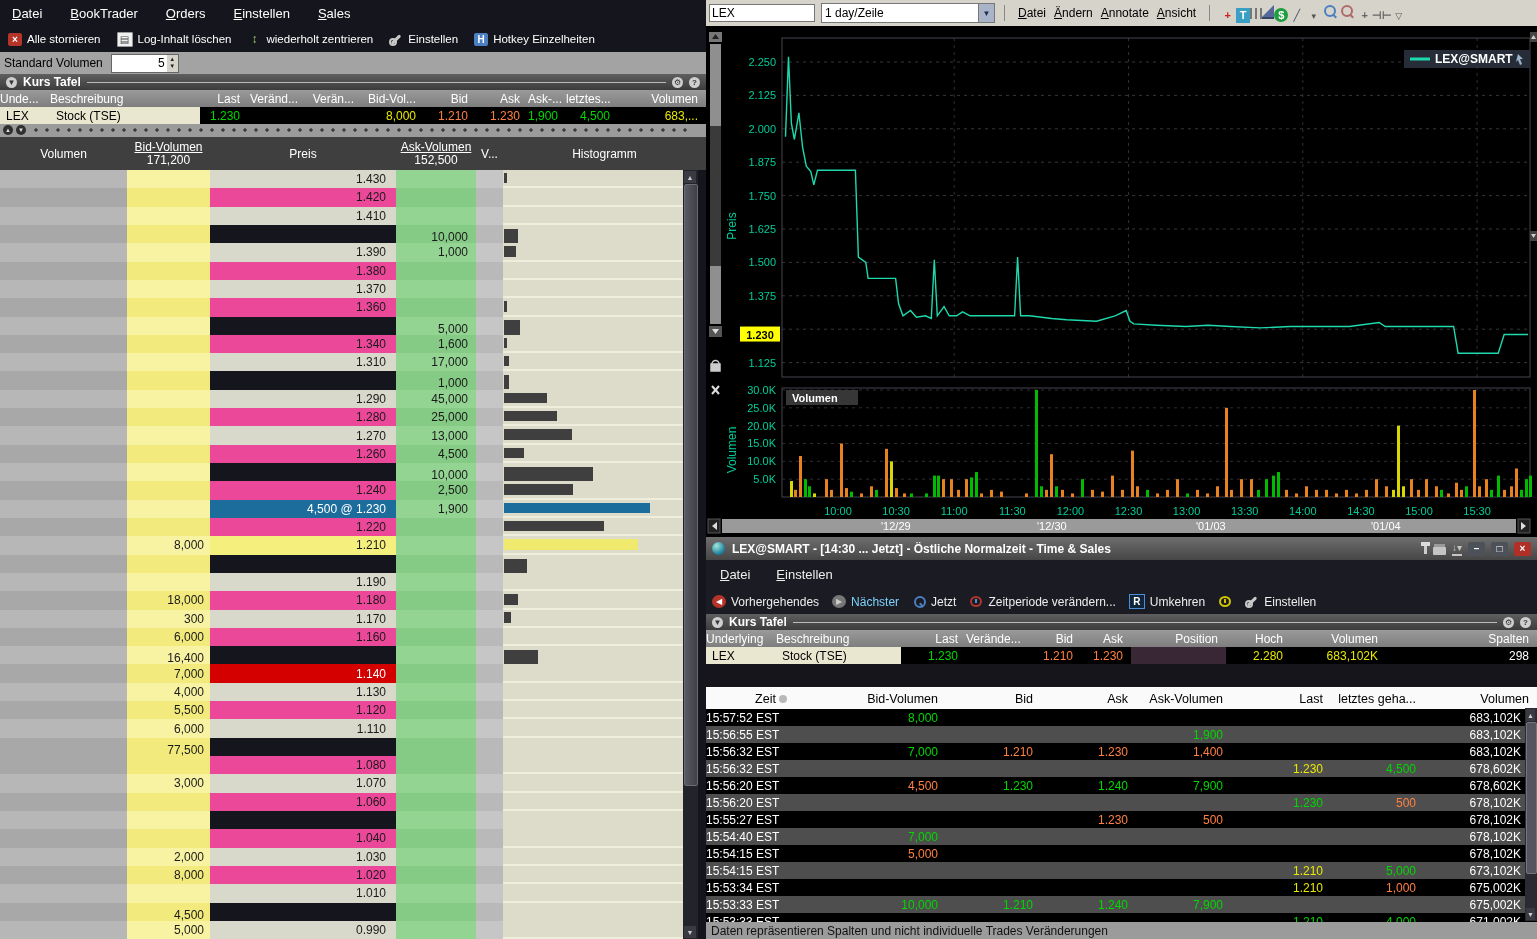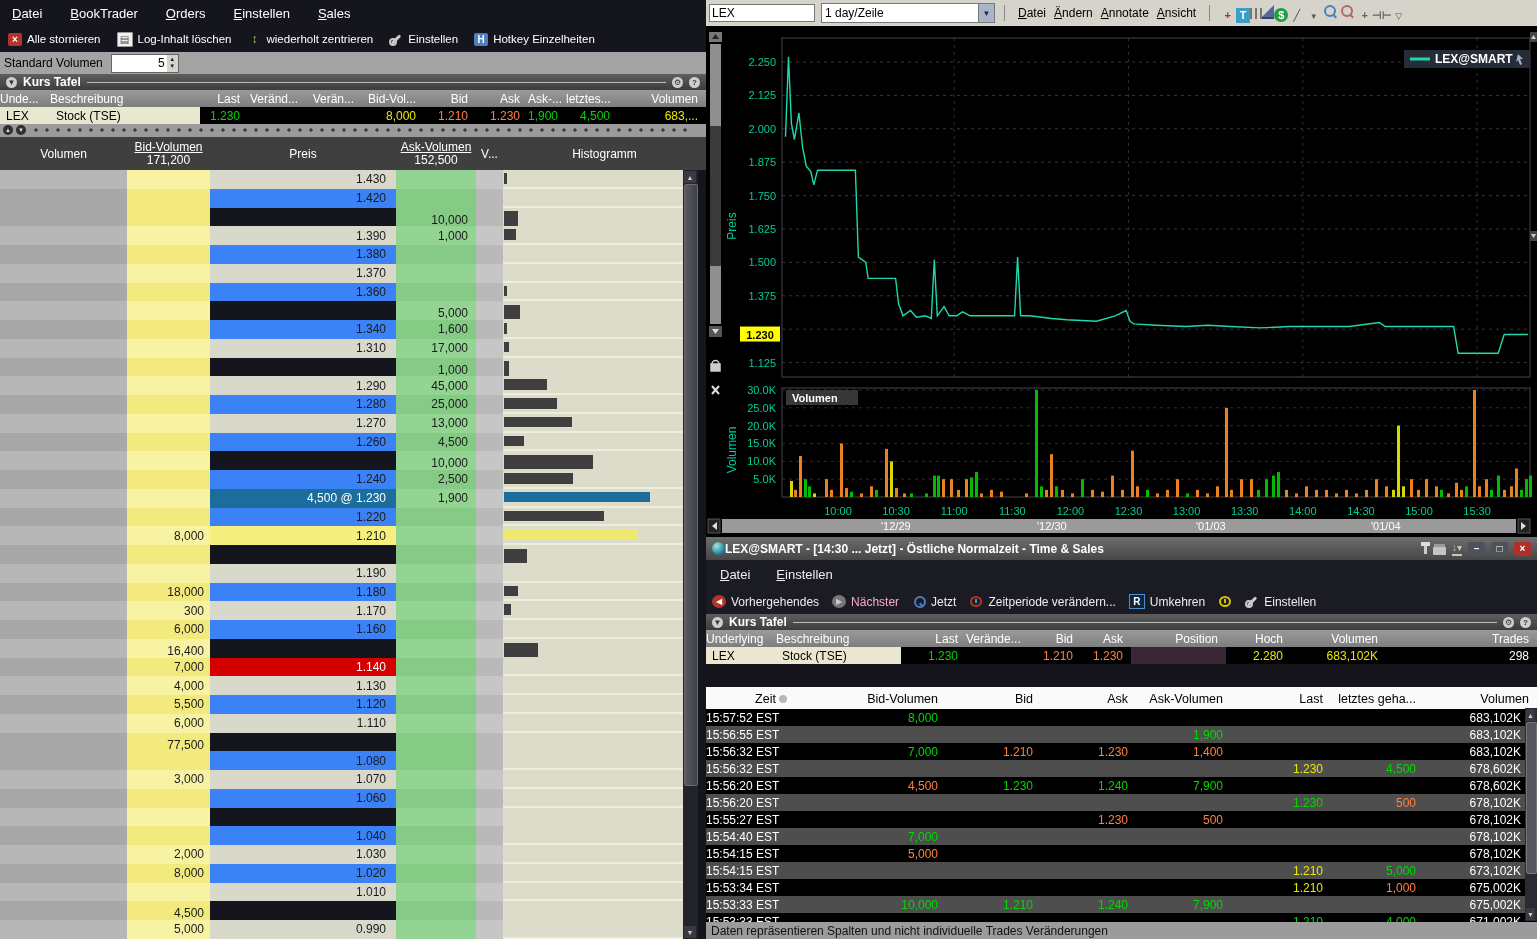--- a/index.html
+++ b/index.html
@@ -52,21 +52,21 @@
   #ladder{position:absolute;left:0;top:170px;width:683px;height:769px;display:flex;flex-direction:column;}
   .lrow{flex:1;display:grid;grid-template-columns:127px 83px 186px 80px 27px 1fr;font-size:12px;color:#1a1a1a;min-height:0;}
   .lrow>div{display:flex;align-items:center;overflow:hidden;}
   .c-vol{justify-content:flex-end;padding-right:8px;}
   .c-bid{justify-content:flex-end;padding-right:6px;}
   .c-price{justify-content:flex-end;padding-right:10px;}
   .c-ask{justify-content:flex-end;padding-right:8px;}
   .c-hist{position:relative;background:#dddccb;border-bottom:2px solid #efeedd;}
   .lrow.e .c-vol{background:#b7b7b7;}  .lrow.o .c-vol{background:#a8a8a8;}
   .lrow.e .c-bid{background:#f8f3a3;}  .lrow.o .c-bid{background:#f2ea7c;}
-  .lrow.e .c-price{background:#d9d9cb;}.lrow.o .c-price{background:#3b82f6;}
+  .lrow.e .c-price{background:#d9d9cb;}.lrow.o .c-price{background:#ec4899;}
   .lrow.e .c-ask{background:#93d493;}  .lrow.o .c-ask{background:#85ca85;}
   .lrow.e .c-v{background:#c6c6c6;}    .lrow.o .c-v{background:#b9b9b9;}
   .lrow .bold{font-weight:bold;margin-top:24px;}
   .pc-sel{background:#1c6c9c !important;color:#fff;}
   .pc-yel{background:#f5ef7d !important;}
   .pc-red{background:#d40000 !important;color:#fff;}
   .hbar{position:absolute;left:1px;top:18%;height:64%;}
   .hb-d{background:#3f3f3f;} .hb-b{background:#1c6c9c;} .hb-y{background:#efe96e;}
   #bt-scroll{position:absolute;left:683px;top:170px;width:15px;height:769px;background:#23232b;}
   #bt-scroll .thumb{position:absolute;left:1px;top:14px;width:12px;height:600px;background:linear-gradient(90deg,#5a5a64,#3f3f47);border:1px solid #6a6a74;border-radius:2px;}
@@ -89,39 +89,39 @@
   .draw-icon{color:#456;}
   .dropdown-icon,.collapse-icon{color:#555;font-size:9px;}
   .zoom-in-icon::before,.zoom-out-icon::before,.now-icon::before{content:"";width:8px;height:8px;border:2px solid #4a7fc1;border-radius:50%;position:absolute;left:2px;top:1px;}
   .zoom-in-icon::after,.zoom-out-icon::after,.now-icon::after{content:"";width:5px;height:2px;background:#4a7fc1;position:absolute;right:2px;bottom:2px;transform:rotate(45deg);}
   .zoom-out-icon::before{border-color:#b06a6a;} .zoom-out-icon::after{background:#b06a6a;}
   .crosshair-icon{color:#666;}
   .compare-icon{color:#666;}
   #chartbox{position:absolute;top:26px;left:0;width:831px;height:511px;background:#000;}
   
   #ts{position:absolute;top:537px;left:0;width:831px;height:402px;background:#1b1b23;}
-  .tstitle{height:23px;background:linear-gradient(#6e6e6e,#464646);color:#fff;font-weight:bold;font-size:12px;display:flex;align-items:center;padding:0 6px;}
+  .tstitle{height:23px;background:linear-gradient(#6e6e6e,#464646);color:#fff;font-weight:bold;font-size:12px;display:flex;align-items:center;gap:7px;padding:0 6px;}
   .globe-icon{width:13px;height:13px;border-radius:50%;background:radial-gradient(circle at 35% 30%,#9fe8d8,#1a7a9a 70%);flex:none;}
   .tsticons{margin-left:auto;display:flex;align-items:center;gap:6px;}
   .pin-icon{width:3px;height:11px;background:#ccc;position:relative;}
   .pin-icon::before{content:"";position:absolute;top:-1px;left:-3px;width:9px;height:4px;background:#ddd;}
   .printer-icon{width:13px;height:8px;background:#c4c4c4;border-radius:1px;box-shadow:0 -4px 0 -1px #9a9a9a;position:relative;top:2px;}
   .export-icon{color:#c4c4c4;border-bottom:2px solid #c4c4c4;font-size:10px;height:12px;}
   .wbtn{width:17px;height:14px;display:inline-flex;align-items:center;justify-content:center;color:#fff;font-size:10px;background:#4c515a;border-radius:2px;}
   .close-icon{background:#b03028;}
   .tsmenu{height:29px;display:flex;align-items:center;gap:26px;padding-left:14px;color:#eee;font-size:13px;background:#1b1b23;}
   .tstoolbar{height:25px;display:flex;align-items:center;gap:13px;padding-left:6px;color:#eee;font-size:12px;background:#1b1b23;}
   .prev-icon{background:#b5342a;color:#fff;border-radius:50%;font-size:8px;}
   .next-icon{background:#777;color:#ccc;border-radius:50%;font-size:8px;}
   .reverse-icon{border:1px solid #4a90d9;background:#10243a;color:#fff;}
   .period-icon::before,.clock-icon::before{content:"";position:absolute;inset:1px;border:2px solid #b5342a;border-radius:50%;}
   .period-icon::after{content:"";position:absolute;left:6px;top:4px;width:2px;height:4px;background:#4a90d9;}
   .clock-icon::before{border-color:#d4c400;}
   .clock-icon::after{content:"";position:absolute;left:6px;top:4px;width:2px;height:4px;background:#d4c400;}
-  .disabled{color:#f9a8d4;}
+  .disabled{color:#7dd3fc;}
   #ts-qhead,#ts-qrow{grid-template-columns:70px 125px 65px 55px 60px 50px 95px 65px 95px 1fr;}
   .tsgap{height:23px;background:#15151b;}
   .tshead{height:21px;background:#fafafa;color:#000;font-size:12.5px;display:grid;grid-template-columns:130px 110px 95px 95px 95px 100px 93px 1fr;align-items:center;border-top:1px solid #fff;}
   .tshead span{text-align:right;padding-right:8px;white-space:nowrap;overflow:hidden;}
   .tshead span:first-child{text-align:center;padding-right:0;}
   .sorticon{display:inline-block;width:8px;height:8px;border-radius:50%;background:#b8b8b8;margin-left:3px;}
   #tsrows{height:213px;overflow:hidden;}
   .tsr{height:17px;display:grid;grid-template-columns:130px 110px 95px 95px 95px 100px 93px 1fr;font-size:12px;align-items:center;color:#fff;}
   .tsr.e{background:#000;} .tsr.o{background:#4e4e4e;}
   .tsr span{text-align:right;padding-right:8px;white-space:nowrap;}
@@ -235,20 +235,28 @@
         <div class="c-ask"></div>
         <div class="c-v"></div>
         <div class="c-hist">
           <div class="hbar hb-d" style="width: 2.67px;"></div>
         </div>
       </div>
       <div class="lrow o">
         <div class="c-vol"></div>
         <div class="c-bid"></div>
         <div class="c-price">1.420</div>
+        <div class="c-ask"></div>
+        <div class="c-v"></div>
+        <div class="c-hist"></div>
+      </div>
+      <div class="lrow e">
+        <div class="c-vol"></div>
+        <div class="c-bid"></div>
+        <div class="c-price">1.410</div>
         <div class="c-ask"></div>
         <div class="c-v"></div>
         <div class="c-hist"></div>
       </div>
       <div class="lrow o">
         <div class="c-vol"></div>
         <div class="c-bid"></div>
         <div class="c-price bold">1.400</div>
         <div class="c-ask">10,000</div>
         <div class="c-v"></div>
@@ -861,21 +869,21 @@
     <div class="qhead" id="ts-qhead">
         <span>Underlying</span>
         <span>Beschreibung</span>
         <span>Last</span>
         <span>Verände...</span>
         <span>Bid</span>
         <span>Ask</span>
         <span>Position</span>
         <span>Hoch</span>
         <span>Volumen</span>
-        <span>Trades</span>
+        <span>Spalten</span>
       </div>
     <div class="qrow" id="ts-qrow">
         <span class="beige">LEX</span>
         <span class="beige">Stock (TSE)</span>
         <span class="g">1.230</span>
         <span></span>
         <span class="o">1.210</span>
         <span class="o">1.230</span>
         <span class="pos"></span>
         <span class="y">2.280</span>

